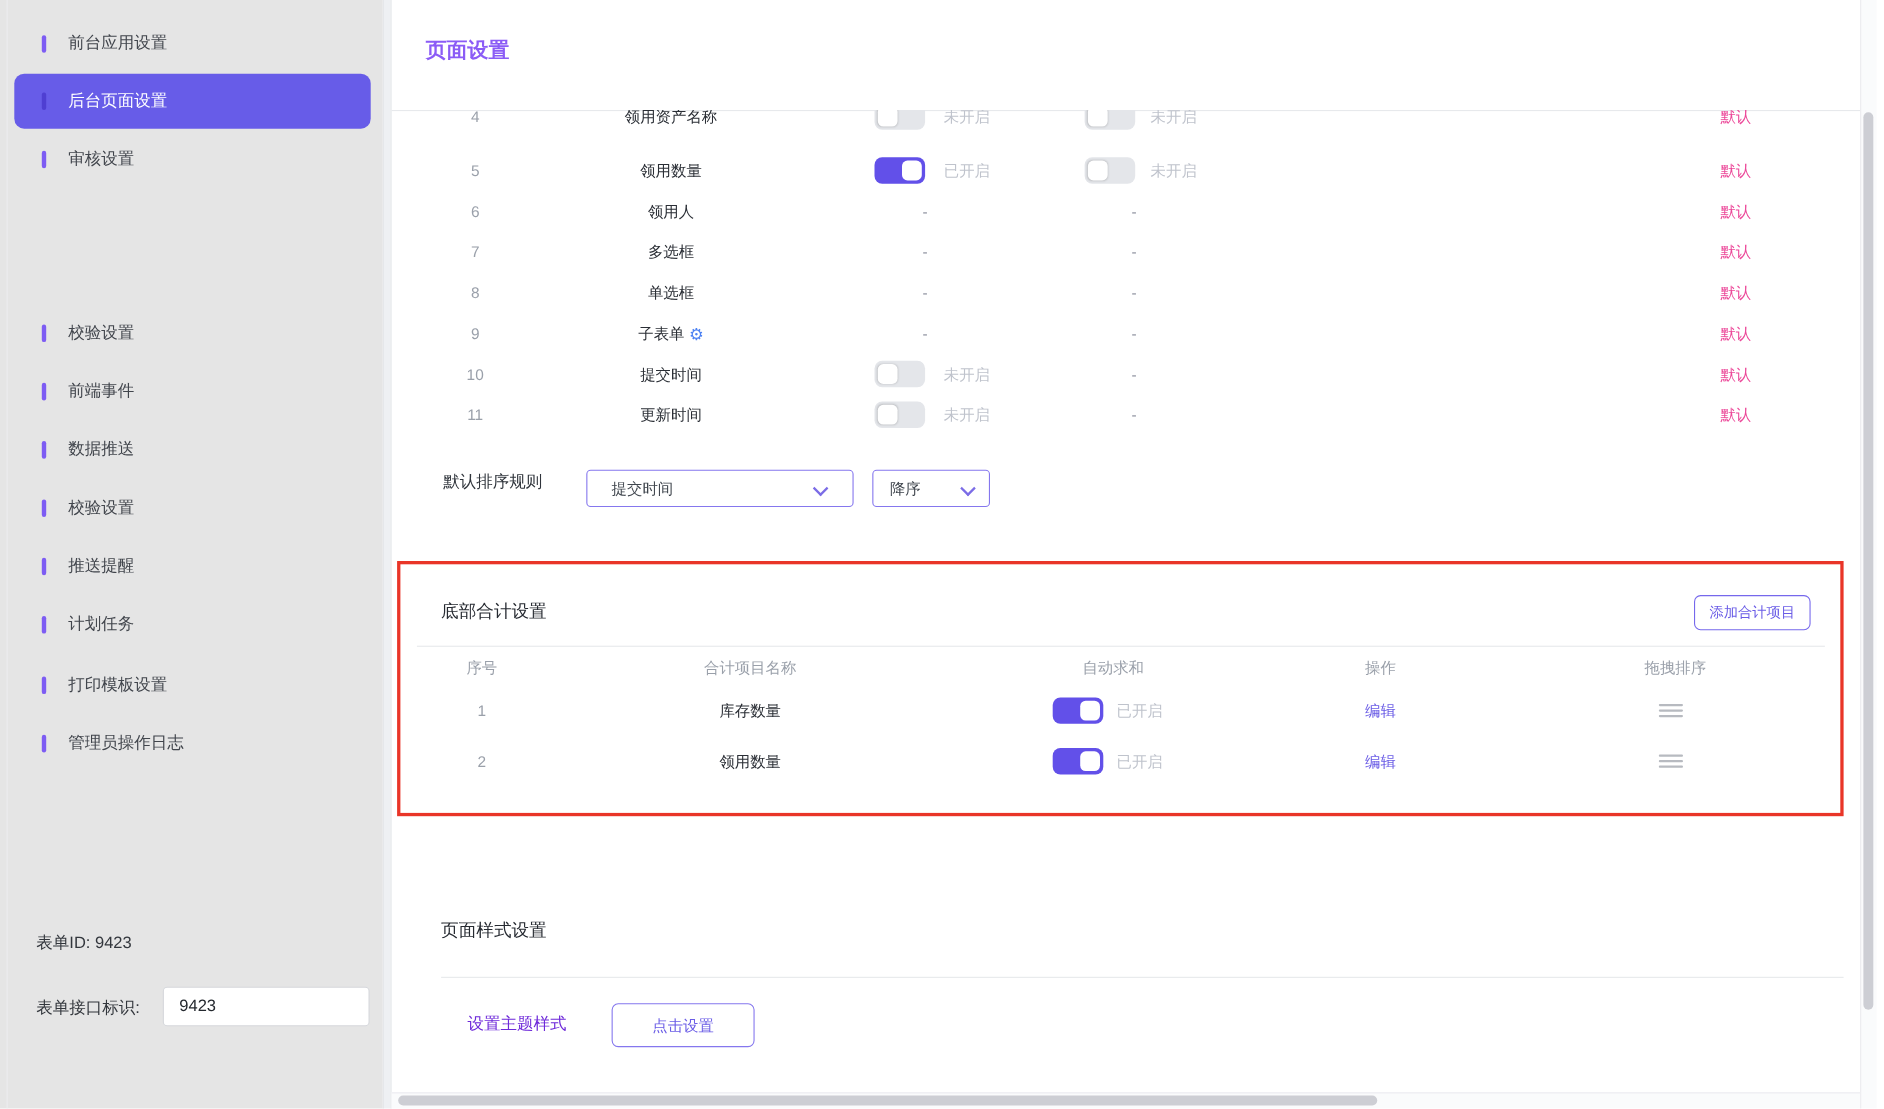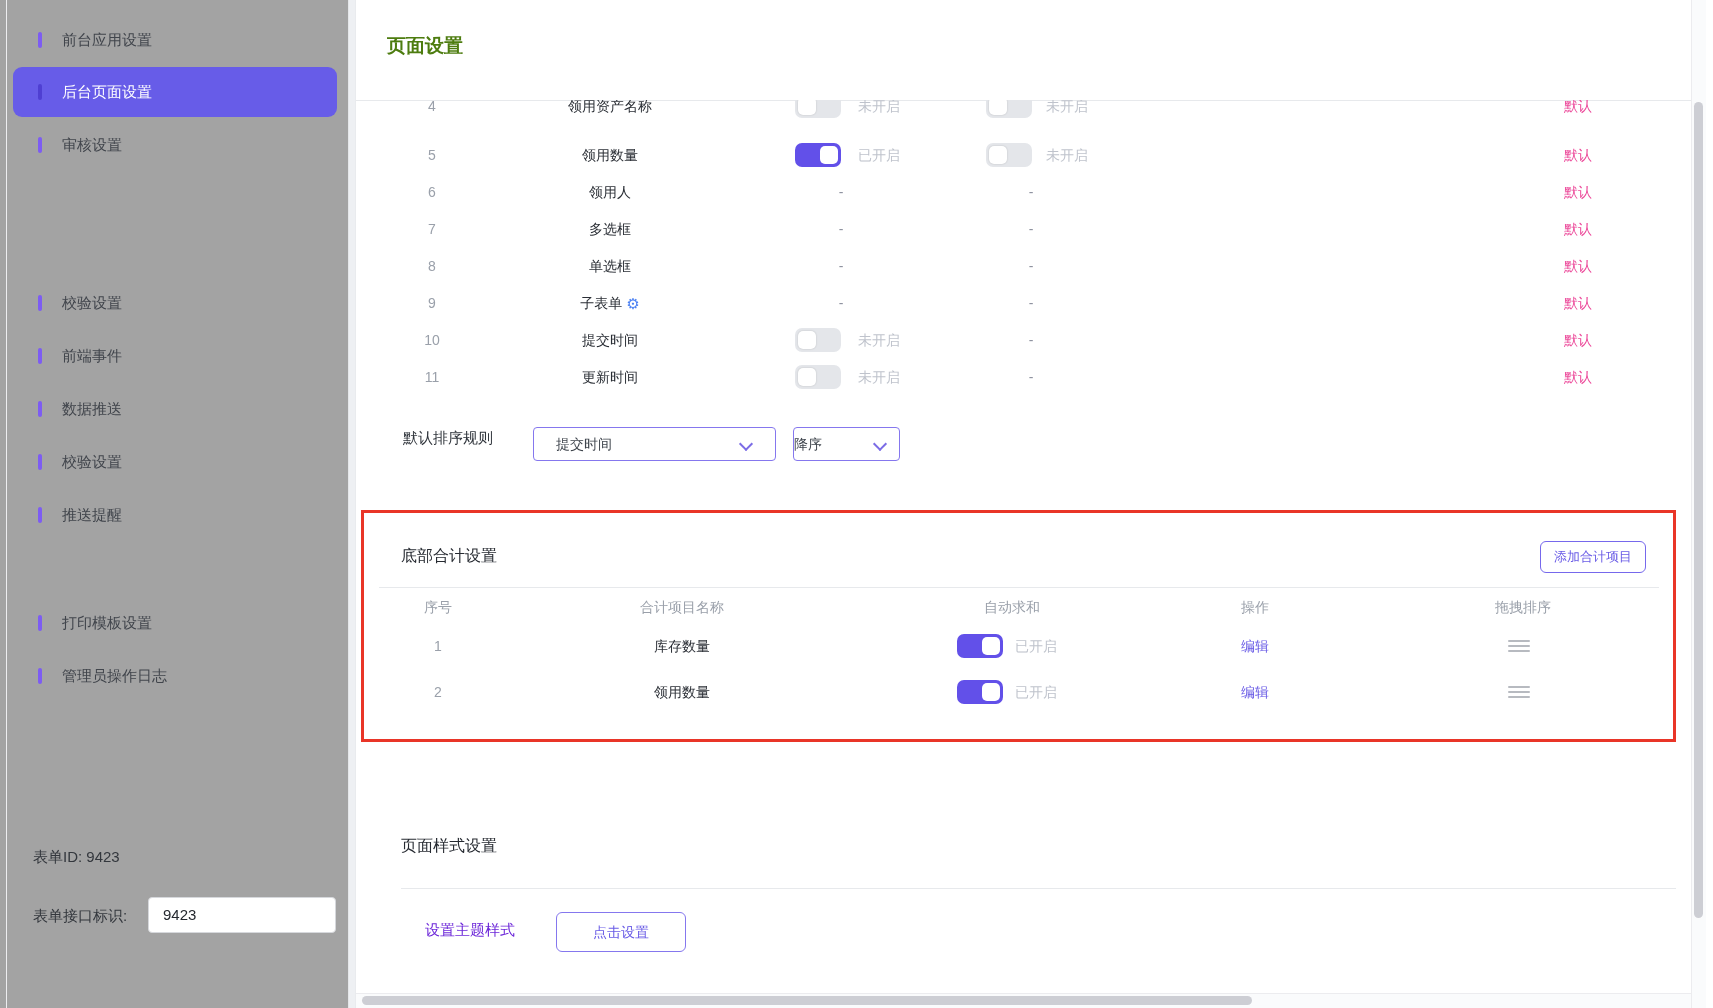--- a/index.html
+++ b/index.html
@@ -1,36 +1,36 @@
 <!DOCTYPE html>
 <html><head>
 <meta charset="utf-8">
 <style>
   html,body{margin:0;padding:0;background:#fff;}
   #app{position:relative;width:1713px;height:1008px;background:#ffffff;overflow:hidden;
        font-family:"Liberation Sans",sans-serif;color:#2a2e35;}
   .abs{position:absolute;}
 
   
-  #sidebar{left:0;top:0;width:348px;height:1008px;background:#a3a3a3;}
+  #sidebar{left:0;top:0;width:348px;height:1008px;background:#e5e5e5;}
   .side-edge{left:6px;top:0;width:1px;height:1008px;background:#ededf0;}
   .panel-gap{left:348px;top:0;width:8px;height:1008px;background:#eef0f3;border-left:1px solid #e4e6e9;border-right:1px solid #e9ebee;box-sizing:border-box;}
   .side-item{position:absolute;left:13px;width:324px;height:50px;border-radius:9px;cursor:pointer;}
   .side-item .tick{position:absolute;left:25px;top:17px;width:4px;height:16px;border-radius:2px;background:#7d5cf3;}
   .side-item .lbl{position:absolute;left:49px;top:0;line-height:50px;font-size:15px;color:#41454c;white-space:nowrap;}
   .side-item.selected{background:#675ce8;}
   .side-item.selected .tick{background:#4f3fd2;}
   .side-item.selected .lbl{color:#ffffff;}
   #form-id{left:33px;top:848px;font-size:15px;color:#33373d;}
   #form-api-label{left:33px;top:907px;font-size:15px;color:#33373d;}
   #form-api-input{left:148px;top:897px;width:188px;height:36px;border:1px solid #d6d8dc;border-radius:4px;box-sizing:border-box;
        font-size:15px;color:#24282e;padding:0 0 0 14px;line-height:34px;background:#fff;}
 
   
-  #page-title{left:387px;top:33px;font-size:19px;font-weight:bold;color:#4d7c0f;}
+  #page-title{left:387px;top:33px;font-size:19px;font-weight:bold;color:#8b5cf6;}
   .hline{position:absolute;height:1px;background:#e7e9ec;}
 
   
   #fields-clip{left:356px;top:100px;width:1335px;height:296px;overflow:hidden;}
   .frow{position:absolute;left:0;width:1335px;height:36px;}
   .cell{position:absolute;top:0;height:36px;line-height:36px;font-size:14px;text-align:center;}
   .c-num{left:44px;width:64px;color:#9aa0aa;}
   .c-name{left:124px;width:260px;color:#2a2e35;}
   .gear{color:#4d82f3;font-size:15px;margin-left:4px;vertical-align:-1px;}
   .c-g1{left:430px;width:260px;text-align:left;}
@@ -48,21 +48,21 @@
   .c-rename{left:1329px;width:80px;color:#6a5ce6;cursor:pointer;}
   .c-rename.dash{color:#7b6ce6;}
   .drag{position:absolute;left:1585px;top:12px;width:22px;height:12px;cursor:grab;}
   .drag i{display:block;height:2px;margin-bottom:3px;background:#b7bac0;border-radius:1px;}
 
   
   #sort-label{left:403px;top:429px;font-size:15px;font-weight:500;color:#2f343b;}
   .ddl{position:absolute;top:427px;height:34px;border:1px solid #8577ee;border-radius:4px;box-sizing:border-box;background:#fff;
        font-size:14px;color:#3f454d;line-height:32px;cursor:pointer;}
   #dd-field{left:533px;width:243px;padding-left:22px;}
-  #dd-order{left:793px;width:107px;padding-left:0;}
+  #dd-order{left:793px;width:107px;padding-left:15px;}
   .chev{position:absolute;top:11px;width:8px;height:8px;border-right:2px solid #7b6ce6;border-bottom:2px solid #7b6ce6;transform:rotate(45deg);}
   #dd-field .chev{right:24px;} #dd-order .chev{right:14px;}
 
   
   #red-box{left:361px;top:510px;width:1315px;height:232px;border:3px solid #e93528;box-sizing:border-box;}
   #sum-title{left:401px;top:546px;font-size:16px;color:#262a31;}
   #add-sum-btn{left:1540px;top:541px;width:106px;height:32px;border:1px solid #7668ec;border-radius:6px;box-sizing:border-box;
        font-size:13px;color:#6a5ce6;text-align:center;line-height:30px;background:#fff;cursor:pointer;}
   .sum-head{position:absolute;top:598px;height:18px;line-height:18px;font-size:14px;color:#9aa0aa;text-align:center;}
   .srow{position:absolute;left:0;width:1713px;height:36px;}
@@ -115,20 +115,24 @@
     <span class="tick"></span>
     <span class="lbl">数据推送</span>
   </div>
       <div class="side-item" style="top: 437px;">
     <span class="tick"></span>
     <span class="lbl">校验设置</span>
   </div>
       <div class="side-item" style="top: 490px;">
     <span class="tick"></span>
     <span class="lbl">推送提醒</span>
+  </div>
+      <div class="side-item" style="top: 543px;">
+    <span class="tick"></span>
+    <span class="lbl">计划任务</span>
   </div>
       <div class="side-item" style="top: 598px;">
     <span class="tick"></span>
     <span class="lbl">打印模板设置</span>
   </div>
       <div class="side-item" style="top: 651px;">
     <span class="tick"></span>
     <span class="lbl">管理员操作日志</span>
   </div>
     </div>

